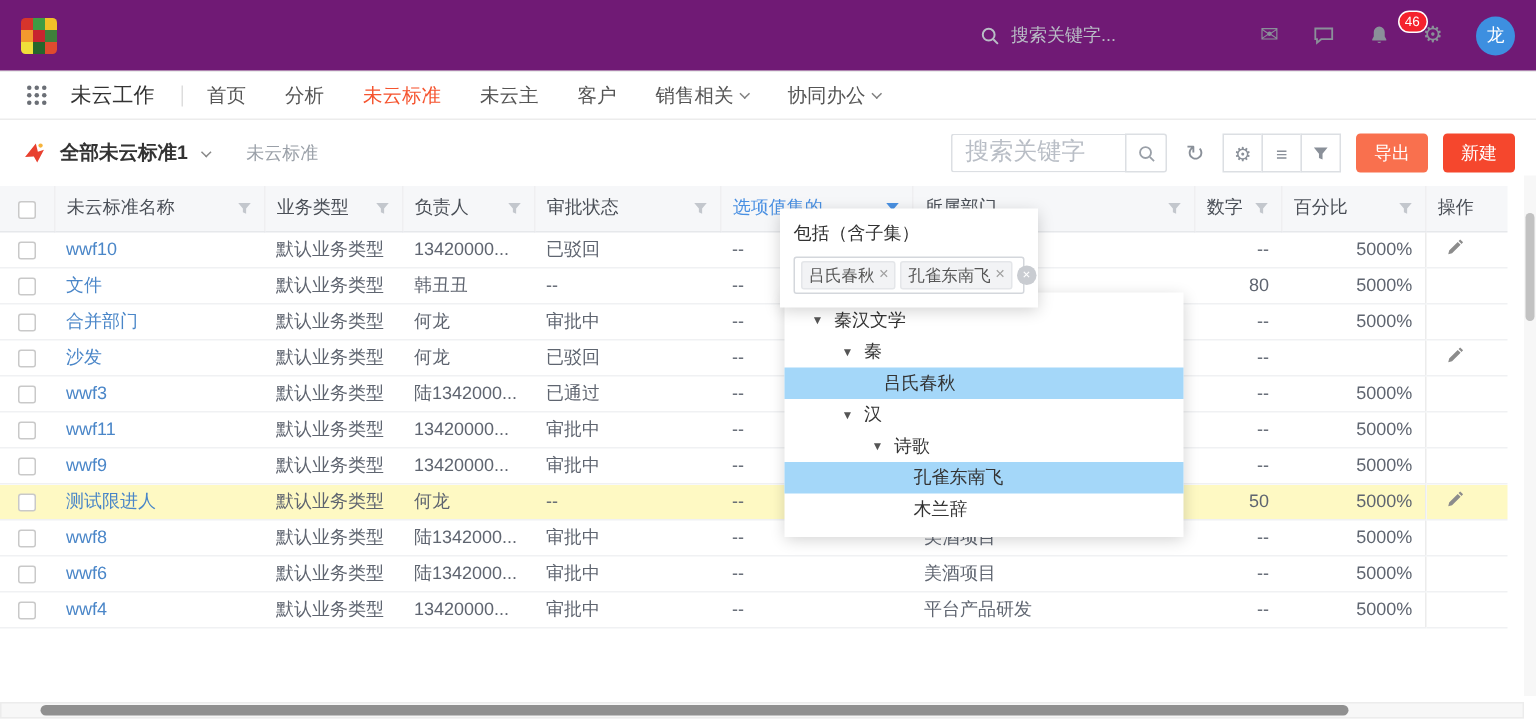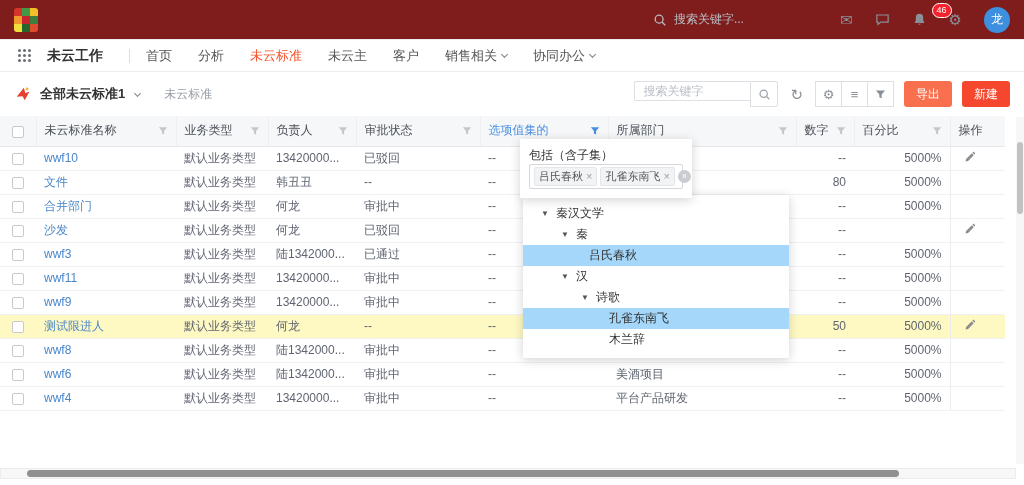--- a/index.html
+++ b/index.html
@@ -1,50 +1,50 @@
 <!DOCTYPE html>
 <html><head>
 <meta charset="utf-8">
 <style>
   *{margin:0;padding:0;box-sizing:border-box}
   html,body{width:1024px;height:485px;overflow:hidden}
   body{font-family:"Liberation Sans","DejaVu Sans",sans-serif;font-size:12px;color:#333;background:#fff}
   .app{position:relative;width:1024px;height:485px;overflow:hidden;background:#fff}
 
   
-  .topbar{height:40px;display:flex;align-items:center;padding:0 14px;border-bottom:1px solid #ebebeb;background:#7f1d1d}
+  .topbar{height:48px;display:flex;align-items:center;padding:0 14px;border-bottom:1px solid #ebebeb;background:#701a75}
   .logo{width:24px;height:24px;display:grid;grid-template-columns:repeat(3,1fr);grid-template-rows:repeat(3,1fr);border-radius:3px;overflow:hidden;cursor:pointer;flex:none}
   .logo i{display:block}
   .topbar-search{display:flex;align-items:center;gap:7px;margin-left:auto;margin-right:96px;color:#b9bec6;cursor:text}
   .topbar-icons{display:flex;align-items:center;gap:22px;color:#8a9099}
   .tb-icon{font-size:15px;display:flex;align-items:center;cursor:pointer;line-height:1}
   .bell-wrap{position:relative;display:flex;cursor:pointer}
   .badge{position:absolute;top:-9px;left:20px;background:#f5222d;color:#fff;font-size:9px;line-height:13px;padding:0 4px;border-radius:8px;border:1px solid #fff}
   .avatar{width:26px;height:26px;border-radius:50%;background:#3d8fe0;color:#fff;display:flex;align-items:center;justify-content:center;font-size:12px;cursor:pointer}
 
   
   .navbar{height:32px;display:flex;align-items:center;padding:0 14px;border-bottom:1px solid #ececec;background:#fff}
   .grid-icon{width:3px;height:3px;background:#6b6f76;border-radius:50%;margin:0 26px 10px 4px;flex:none;
     box-shadow:5px 0 #6b6f76,10px 0 #6b6f76,0 5px #6b6f76,5px 5px #6b6f76,10px 5px #6b6f76,0 10px #6b6f76,5px 10px #6b6f76,10px 10px #6b6f76}
-  .workspace{font-size:14px;font-weight:bold;color:#333;margin-right:26px;cursor:pointer}
+  .workspace{font-size:14px;font-weight:normal;color:#333;margin-right:18px;cursor:pointer}
   .vdiv{width:1px;height:14px;background:#ddd;margin-right:16px}
   .nav-items{display:flex;gap:26px;align-items:center}
   .nav-item{color:#555;font-size:13px;cursor:pointer;display:flex;align-items:center}
   .nav-item.active{color:#f5542f}
   .chev{display:inline-block;width:5px;height:5px;border-right:1px solid currentColor;border-bottom:1px solid currentColor;transform:rotate(45deg);margin-left:5px;margin-top:-3px;opacity:.75}
 
   
   .toolbar{height:44px;display:flex;align-items:center;padding:0 14px;background:#fff;gap:8px}
   .view-logo{display:flex;flex:none}
   .view-title{font-size:13px;font-weight:bold;color:#333;cursor:pointer}
   .t-chev{display:inline-block;width:5px;height:5px;border-right:1px solid #888;border-bottom:1px solid #888;transform:rotate(45deg);margin:-2px 0 0 2px}
   .breadcrumb{color:#9aa0a8;margin-left:16px}
   .tb-right{margin-left:auto;display:flex;align-items:center;gap:10px}
   .search-box{display:flex;align-items:stretch}
-  .search-box input{width:116px;height:20px;border:1px solid #dcdfe3;border-right:none;border-radius:2px 0 0 2px;padding:8px 8px;font-size:12px;outline:none;color:#333;font-family:inherit}
+  .search-box input{width:116px;height:26px;border:1px solid #dcdfe3;border-right:none;border-radius:2px 0 0 2px;padding:8px 8px;font-size:16px;outline:none;color:#333;font-family:inherit}
   .search-box input::placeholder{color:#b9bec6}
   .search-btn{width:28px;height:26px;border:1px solid #dcdfe3;background:#fff;display:flex;align-items:center;justify-content:center;color:#9aa0a8;border-radius:0 2px 2px 0;cursor:pointer}
   .plain-icon{color:#8a9099;font-size:15px;display:flex;cursor:pointer;margin:0 2px;line-height:1}
   .icon-group{display:flex}
   .icon-btn{width:27px;height:26px;display:flex;align-items:center;justify-content:center;color:#8a9099;border:1px solid #dcdfe3;background:#fff;cursor:pointer;font-size:13px;line-height:1}
   .icon-btn + .icon-btn{margin-left:-1px}
   .btn{height:26px;padding:0 12px;border:none;border-radius:3px;color:#fff;font-size:12px;display:flex;align-items:center;cursor:pointer;font-family:inherit}
   .btn.export{background:#f9704e}
   .btn.create{background:#f5472d}
 
@@ -61,21 +61,21 @@
   .trow.hl td{background:#fef9c3}
   .cb-cell{text-align:center;padding:0}
   .cb{display:inline-block;width:12px;height:12px;border:1px solid #c9c9c9;border-radius:2px;background:#fff;vertical-align:middle;cursor:pointer}
   .link{color:#4a86c8;text-decoration:none;cursor:pointer}
   .c-number,.c-percent{text-align:right}
   .op-cell{border-left:1px solid #ececec;padding-left:13px}
   .pencil{color:#8c8c8c;display:inline-flex;cursor:pointer}
 
   
   .filter-pop{position:absolute;left:520px;top:139px;width:172px;background:#fff;box-shadow:0 2px 10px rgba(0,0,0,.18);padding:8px 9px 9px;z-index:6}
-  .fp-title{font-size:12px;color:#333;cursor:pointer}
+  .fp-title{font-size:12px;color:#333;margin-bottom:7px;cursor:pointer}
   .tag-box{display:flex;align-items:center;border:1px solid #d4d7dc;border-radius:2px;padding:2px 4px;min-height:25px;gap:3px;cursor:text}
   .tags{display:flex;gap:3px}
   .tag{display:flex;align-items:center;gap:3px;background:#f2f3f5;border:1px solid #e4e6e9;font-size:11px;color:#555;padding:1px 4px;white-space:nowrap;border-radius:2px}
   .tag-x{color:#a0a0a0;font-size:11px;cursor:pointer;line-height:1}
   .clear-circle{margin-left:auto;min-width:13px;height:13px;border-radius:50%;background:#c9ccd1;color:#fff;font-size:9px;line-height:13px;text-align:center;cursor:pointer}
 
   
   .tree-pop{position:absolute;left:523px;top:195px;width:266px;background:#fff;box-shadow:0 2px 10px rgba(0,0,0,.18);padding:8px 0;z-index:5}
   .tree-row{height:21px;display:flex;align-items:center;font-size:12px;color:#333;cursor:pointer;white-space:nowrap}
   .tree-row.sel{background:#a4d7f9}

